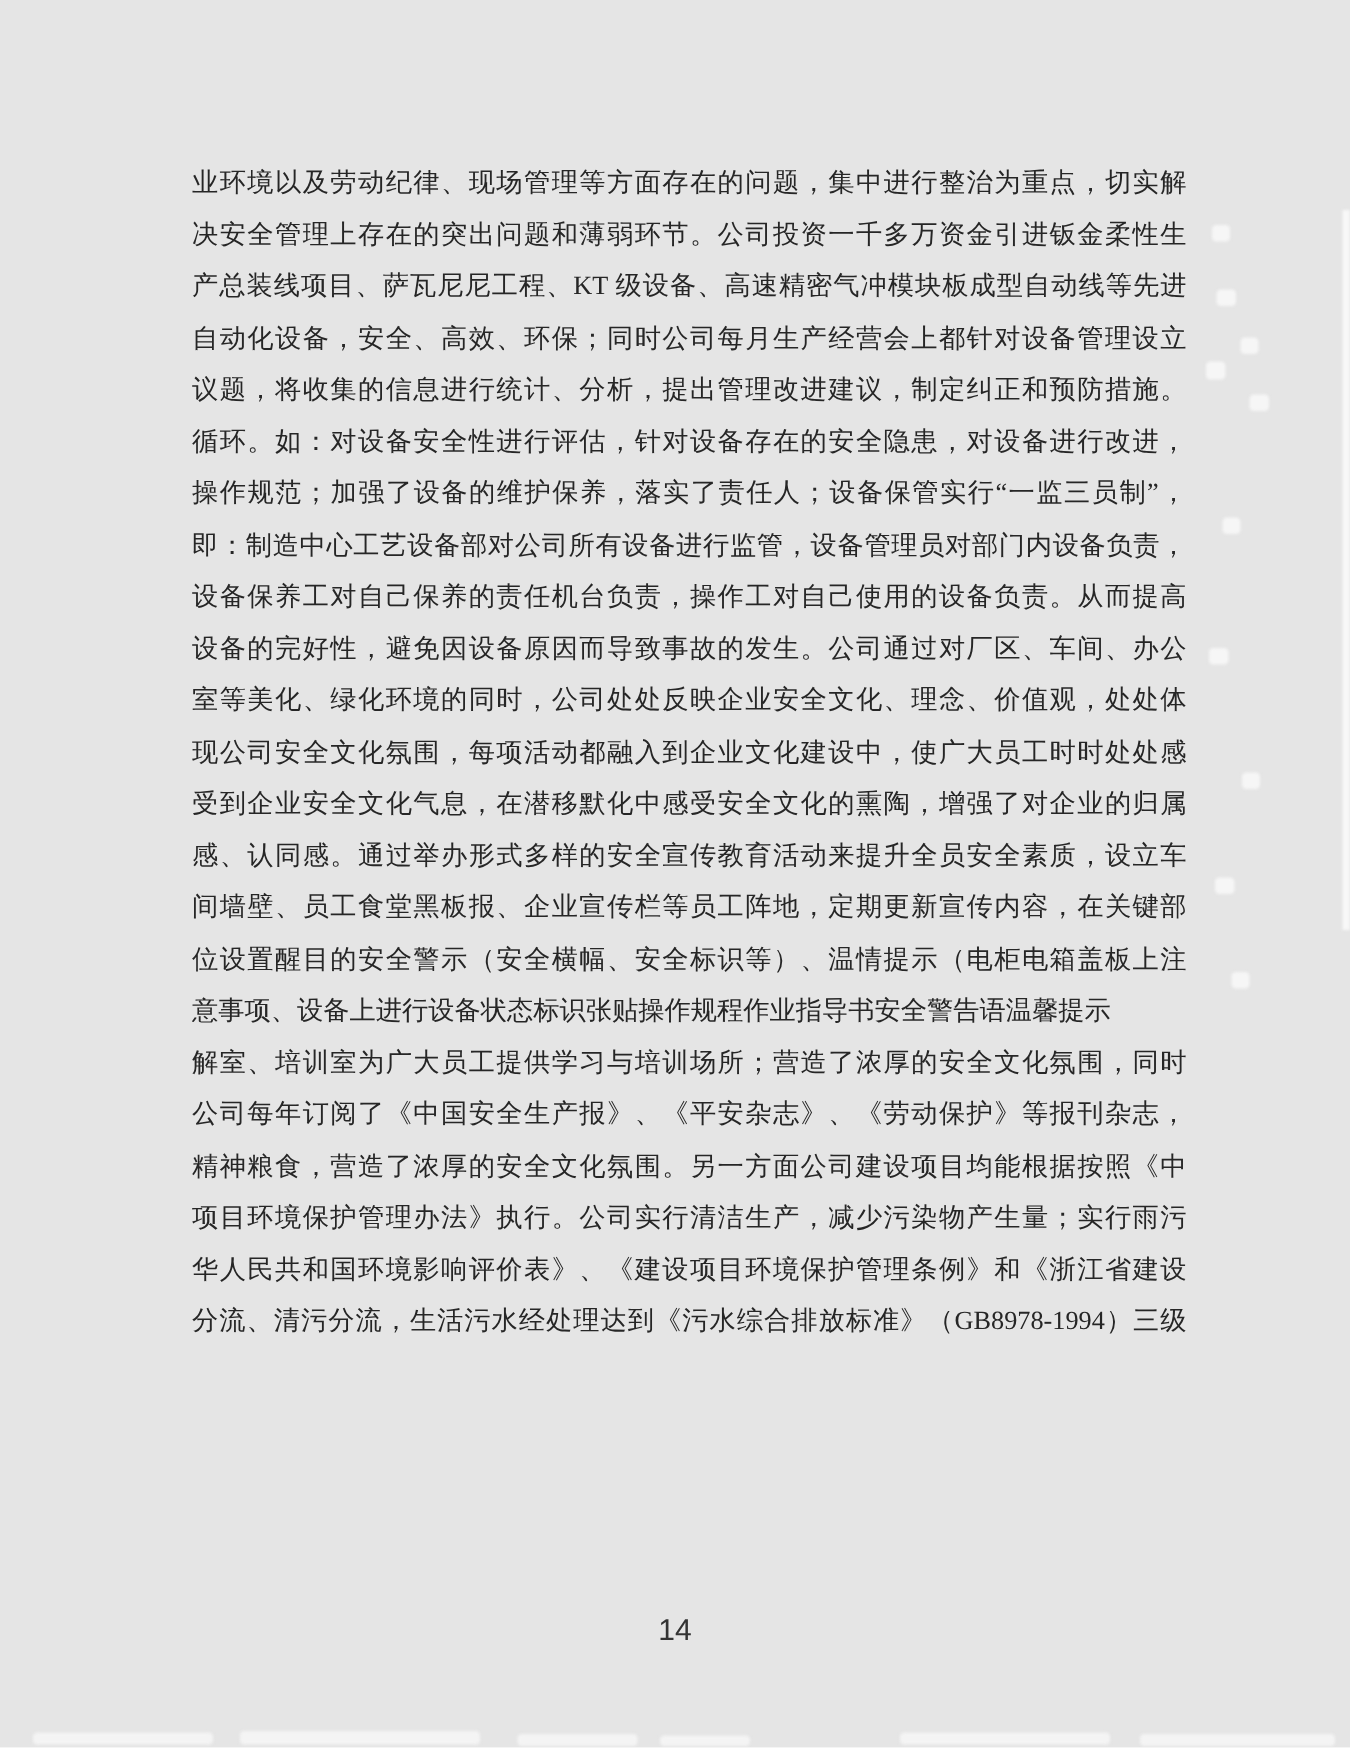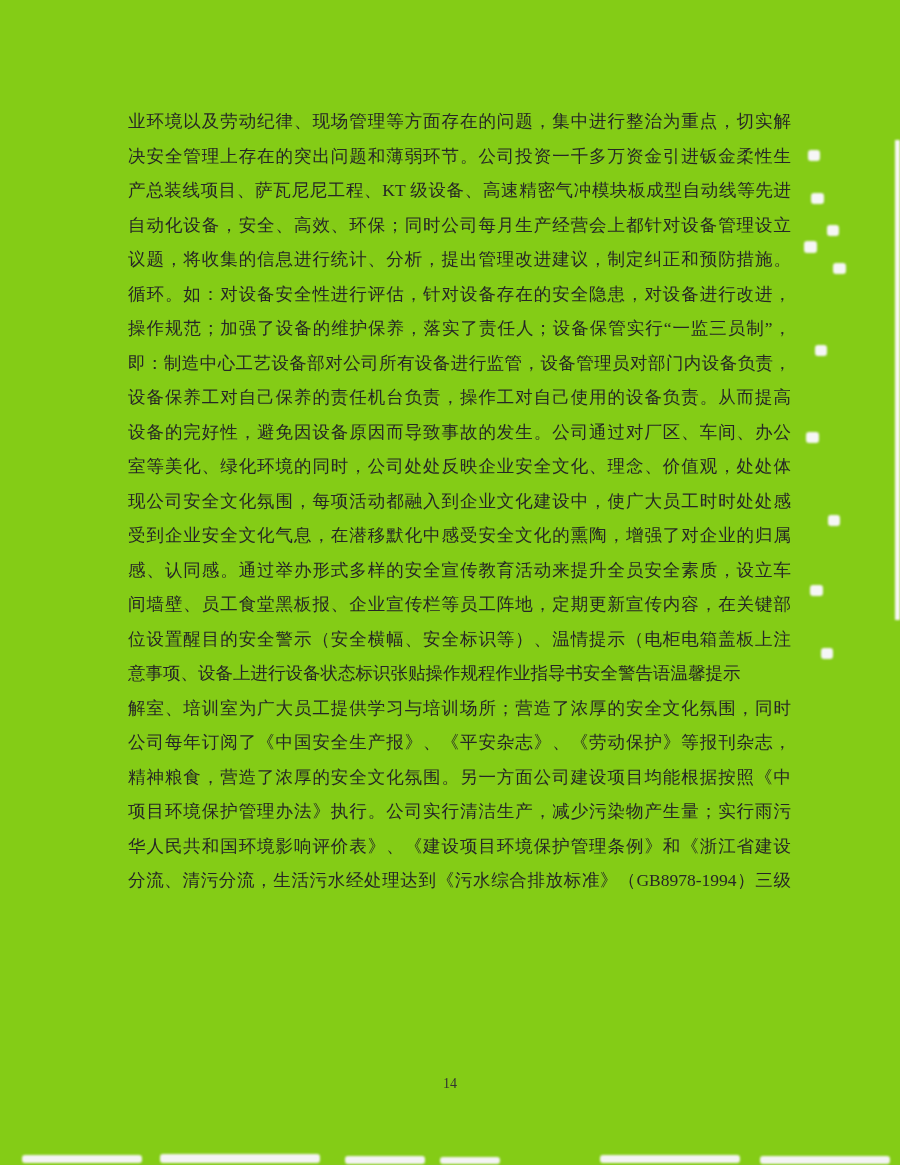--- a/index.html
+++ b/index.html
@@ -4,21 +4,21 @@
 <style>
   html, body {
     margin: 0;
     padding: 0;
     background: #ffffff;
   }
   .page {
     position: relative;
     width: 900px;
     height: 1165px;
-    background: #84cc16;
+    background: #e5e5e5;
     overflow: hidden;
     font-family: "Liberation Serif", "DejaVu Serif", serif;
   }
   .text-block {
     position: absolute;
     left: 128px;
     top: 104px;
     width: 663px;
     color: #262626;
     font-size: 17.5px;
@@ -34,23 +34,23 @@
   }
   .line.no-just {
     text-align-last: left;
   }
   .page-number {
     position: absolute;
     left: 0;
     top: 1076px;
     width: 900px;
     text-align: center;
-    font-size: 14px;
+    font-size: 20px;
     color: #333333;
-    font-family: Liberation Serif, serif;
+    font-family: Liberation Sans, sans-serif;
   }
   
   .artifact {
     position: absolute;
     background: #f4f4f4;
     border-radius: 3px;
     filter: blur(1px);
   }
   .artifact.margin-blob { background: #f6f6f6; }
   .edge-strip {

